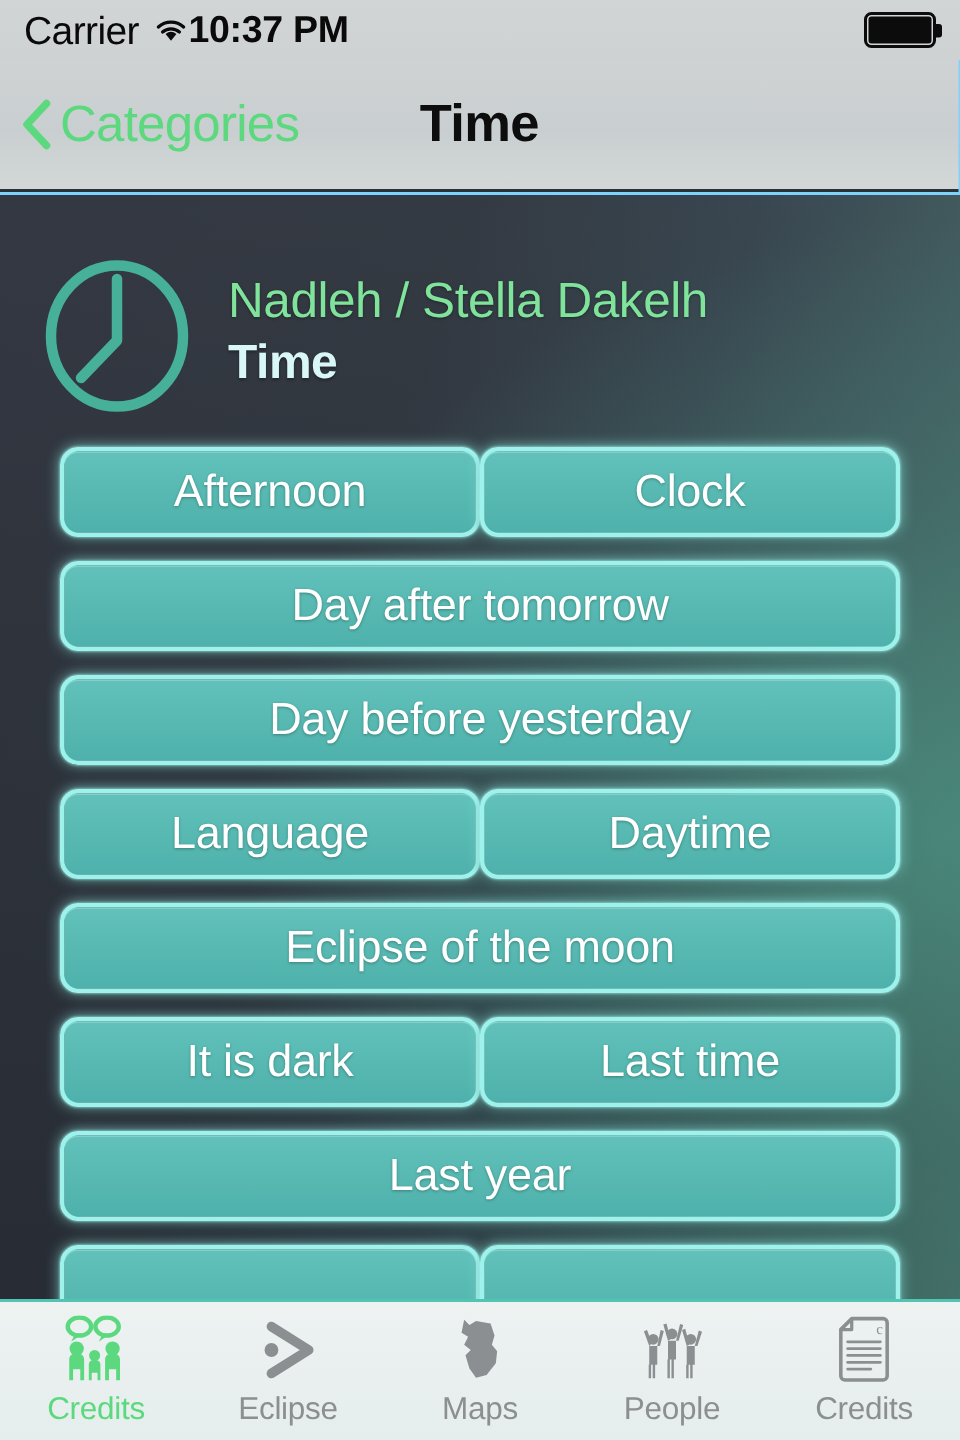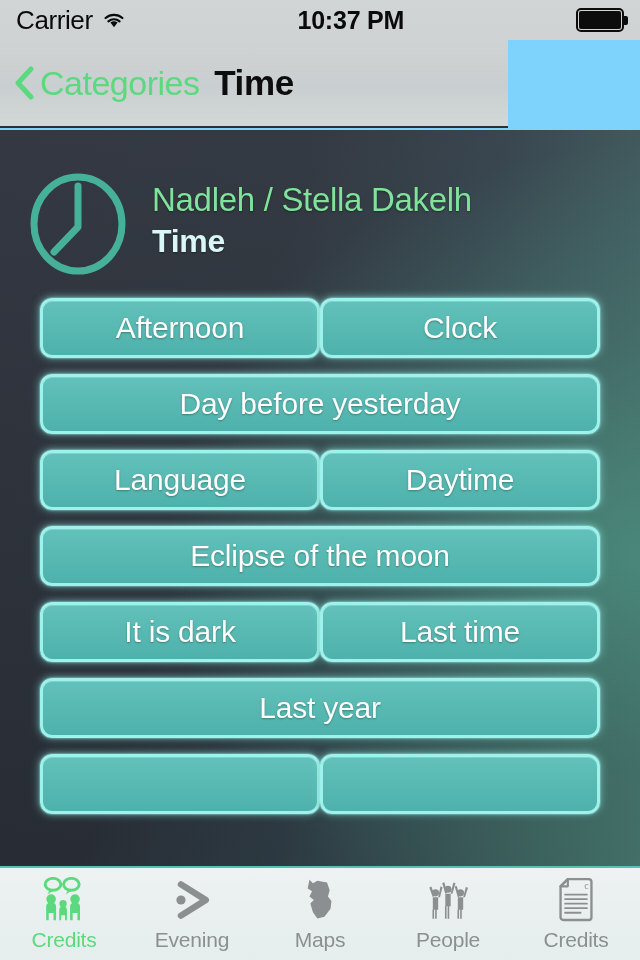--- a/index.html
+++ b/index.html
@@ -13,41 +13,41 @@
   .phone{ position:relative; width:640px; height:960px; overflow:hidden; background:#7dd3fc; }
 
   
   .statusbar{
     position:absolute; top:0; left:0; width:640px; height:40px;
     background:linear-gradient(180deg,#d2d5d6 0%,#ced2d3 100%);
     display:flex; align-items:center;
   }
   .sb-left{ display:flex; align-items:center; gap:9px; padding-left:16px; flex:0 0 auto; }
   .sb-carrier{ font-size:26px; color:#0a0a0a; letter-spacing:-0.4px; }
-  .sb-center{ flex:1; text-align:center; }
+  .sb-center{ flex:1; }
   .sb-time{ font-size:25px; color:#0a0a0a; font-weight:bold; letter-spacing:-0.2px; }
   .sb-right{ flex:0 0 auto; padding-right:12px; display:flex; align-items:center; }
   .wifi{ width:24px; height:18px; position:relative; }
   .battery{ position:relative; width:52px; height:24px; }
   .battery .shell{
     position:absolute; left:0; top:0; width:48px; height:24px;
     border:2px solid #0c0c0c; border-radius:5px; background:#d2d5d6;
   }
   .battery .fill{
     position:absolute; left:3px; top:3px; width:42px; height:18px;
     background:#0c0c0c; border-radius:2px;
   }
   .battery .nub{
     position:absolute; left:48px; top:8px; width:4px; height:9px;
     background:#0c0c0c; border-radius:0 2px 2px 0;
   }
 
   
   .navbar{
-    position:absolute; top:40px; left:0; width:508px; height:88px;
+    position:absolute; top:40px; left:0; width:639px; height:88px;
     background:linear-gradient(180deg,#cfd3d4 0%,#c9ced0 55%,#d3d8d7 100%);
     border-bottom:2px solid #26313a;
     display:flex; align-items:center;
   }
   .back-btn{
     display:flex; align-items:center; gap:6px; padding-left:14px; cursor:pointer;
     flex:0 0 auto;
   }
   .chev{ width:20px; height:34px; position:relative; flex:0 0 auto; }
   .back-label{
@@ -188,20 +188,25 @@
 
       <div class="row">
         <div class="wbtn">
             <span>Afternoon</span>
           </div>
         <div class="wbtn">
             <span>Clock</span>
           </div>
       </div>
 
+      <div class="row">
+        <div class="wbtn full">
+            <span>Day after tomorrow</span>
+          </div>
+      </div>
 
       <div class="row">
         <div class="wbtn full">
             <span>Day before yesterday</span>
           </div>
       </div>
 
       <div class="row">
         <div class="wbtn">
             <span>Language</span>
@@ -264,21 +269,21 @@
       <div class="lbl">Credits</div>
     </div>
 
     <div class="tab">
       <div class="ic">
         <svg viewBox="0 0 50 50" width="46" height="46">
           <path d="M13 8 L40 25 L13 42" fill="none" stroke="#8c8f91" stroke-width="7" stroke-linecap="round" stroke-linejoin="round"></path>
           <circle cx="13" cy="25" r="5" fill="#8c8f91"></circle>
         </svg>
       </div>
-      <div class="lbl">Evening</div>
+      <div class="lbl">Eclipse</div>
     </div>
 
     <div class="tab">
       <div class="ic">
         <svg viewBox="0 0 50 52" width="44" height="48">
           <path d="M13 3 L17 7 L22 4 L33 6 L36 15 L34 22 L38 27 L37 36 L30 45 L22 47 L17 40 L14 30 L18 26 L13 22 L16 16 L11 13 Z" fill="#8c8f91"></path>
         </svg>
       </div>
       <div class="lbl">Maps</div>
     </div>

